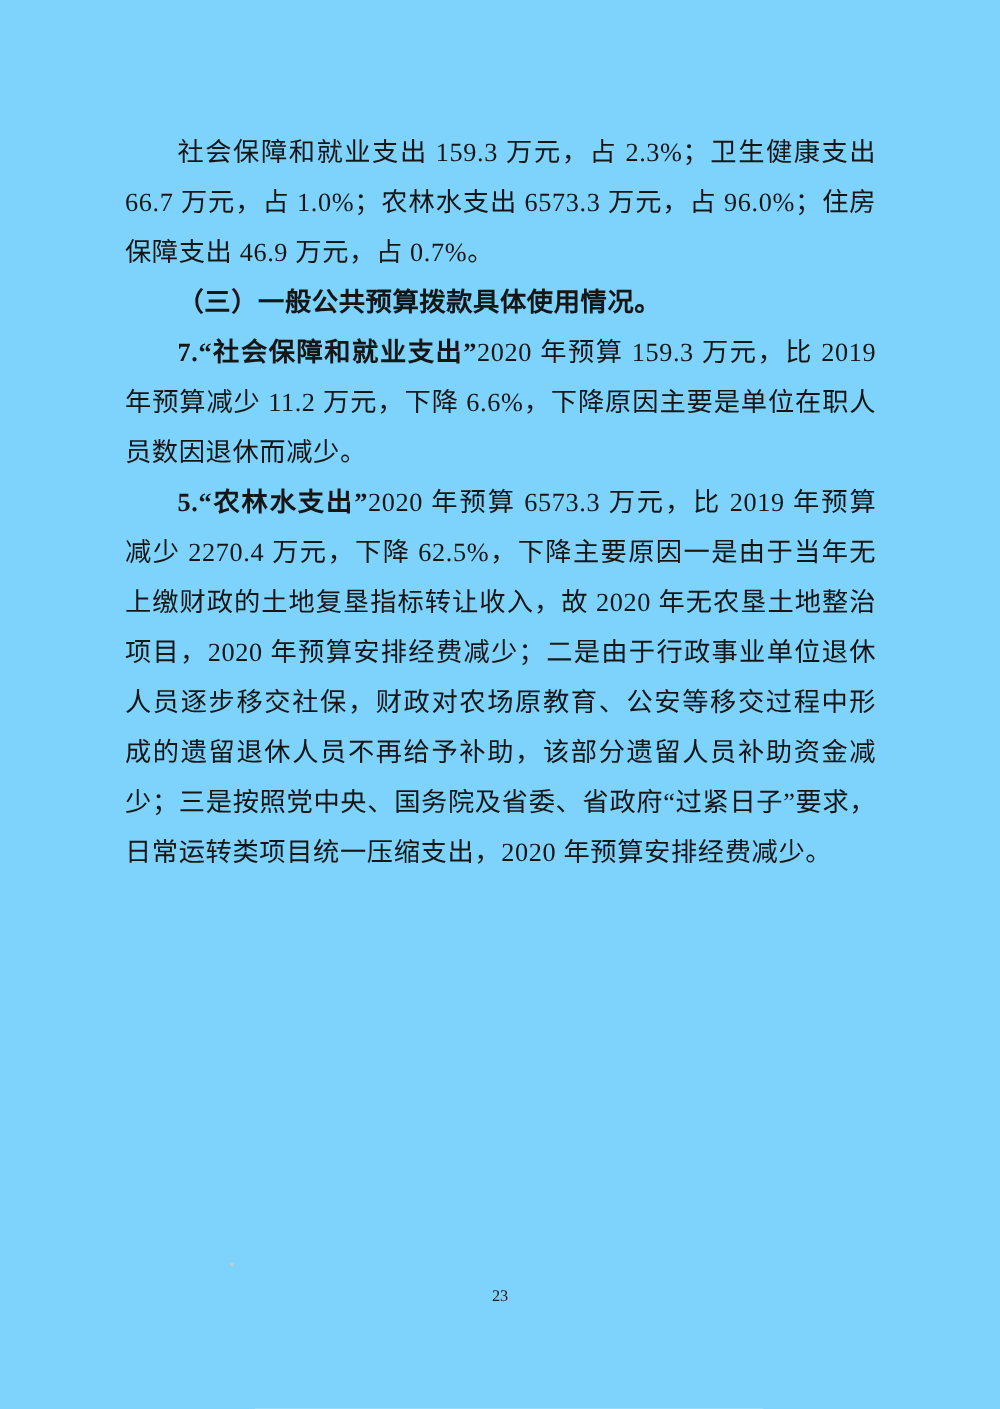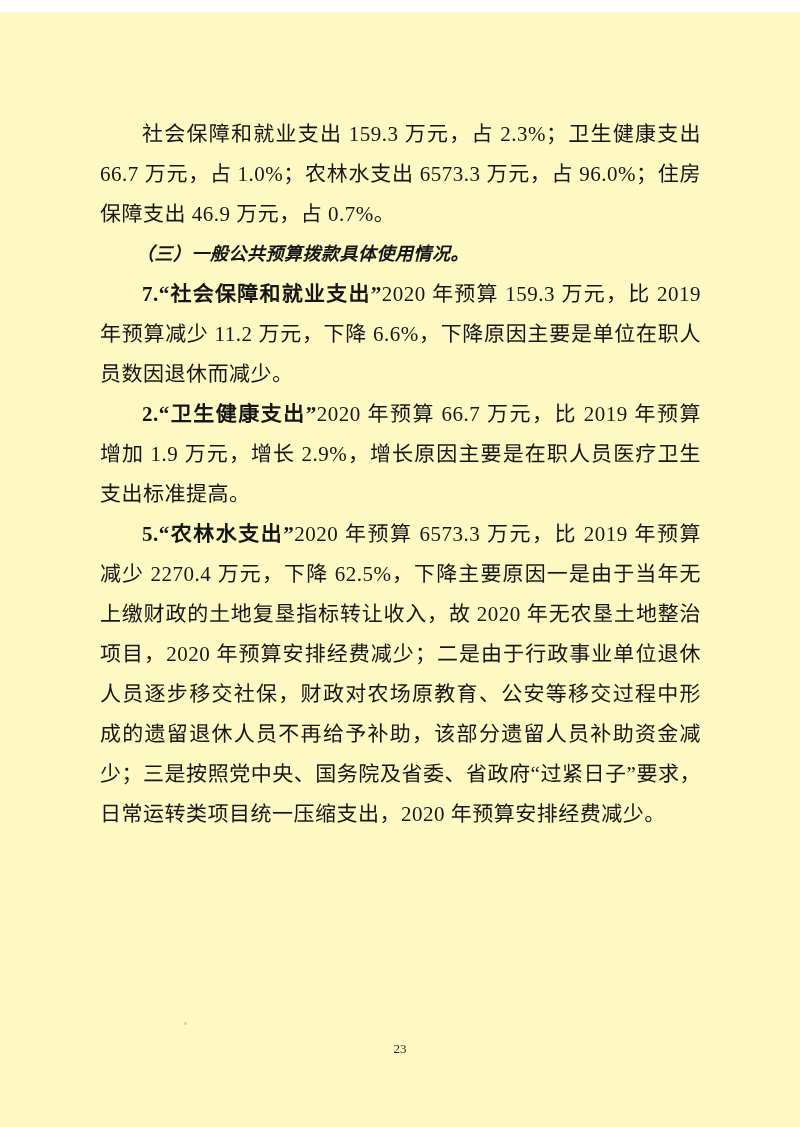--- a/index.html
+++ b/index.html
@@ -12,44 +12,42 @@
     height: 1127px;
     position: relative;
     background: #ffffff;
     color: #161616;
     font-family: "Liberation Serif", "DejaVu Serif", serif;
     overflow: hidden;
   }
   .sheet {
     position: absolute;
     inset: 0;
-    background: #fef9c3;
-    margin-top: 12px;
+    background: #7dd3fc;
   }
   .text-block {
     position: absolute;
     left: 100px;
     top: 102px;
     width: 601px;
     font-size: 21px;
     line-height: 40px;
     text-align: justify;
     text-justify: inter-character;
     letter-spacing: 0.5px;
   }
   .para {
     margin: 0;
     text-indent: 2em;
   }
   .heading {
     margin: 0;
     text-indent: 2em;
-    font-size: 18px;
+    font-size: 21px;
     font-weight: bold;
-    font-style: italic;
   }
   .lead {
     font-weight: bold;
   }
   .page-footer {
     position: absolute;
     top: 1028px;
     left: 0;
     width: 800px;
     text-align: center;
@@ -73,21 +71,20 @@
 <div class="sheet">
 
   <main class="text-block">
 
     <p class="para"><span>社会保障和就业支出 159.3 万元，占 2.3%；卫生健康支出 66.7 万元，占 1.0%；农林水支出 6573.3 万元，占 96.0%；住房保障支出 46.9 万元，占 0.7%。</span></p>
 
     <h3 class="heading">（三）一般公共预算拨款具体使用情况。</h3>
 
     <p class="para"><b class="lead">7.“社会保障和就业支出”</b><span>2020 年预算 159.3 万元，比 2019 年预算减少 11.2 万元，下降 6.6%，下降原因主要是单位在职人员数因退休而减少。</span></p>
 
-    <p class="para"><b class="lead">2.“卫生健康支出”</b><span>2020 年预算 66.7 万元，比 2019 年预算增加 1.9 万元，增长 2.9%，增长原因主要是在职人员医疗卫生支出标准提高。</span></p>
 
     <p class="para"><b class="lead">5.“农林水支出”</b><span>2020 年预算 6573.3 万元，比 2019 年预算减少 2270.4 万元，下降 62.5%，下降主要原因一是由于当年无上缴财政的土地复垦指标转让收入，故 2020 年无农垦土地整治项目，2020 年预算安排经费减少；二是由于行政事业单位退休人员逐步移交社保，财政对农场原教育、公安等移交过程中形成的遗留退休人员不再给予补助，该部分遗留人员补助资金减少；三是按照党中央、国务院及省委、省政府“过紧日子”要求，日常运转类项目统一压缩支出，2020 年预算安排经费减少。</span></p>
 
 
   </main>
 
   <div class="scan-speck"></div>
 
   <footer class="page-footer">
     <span>23</span>

